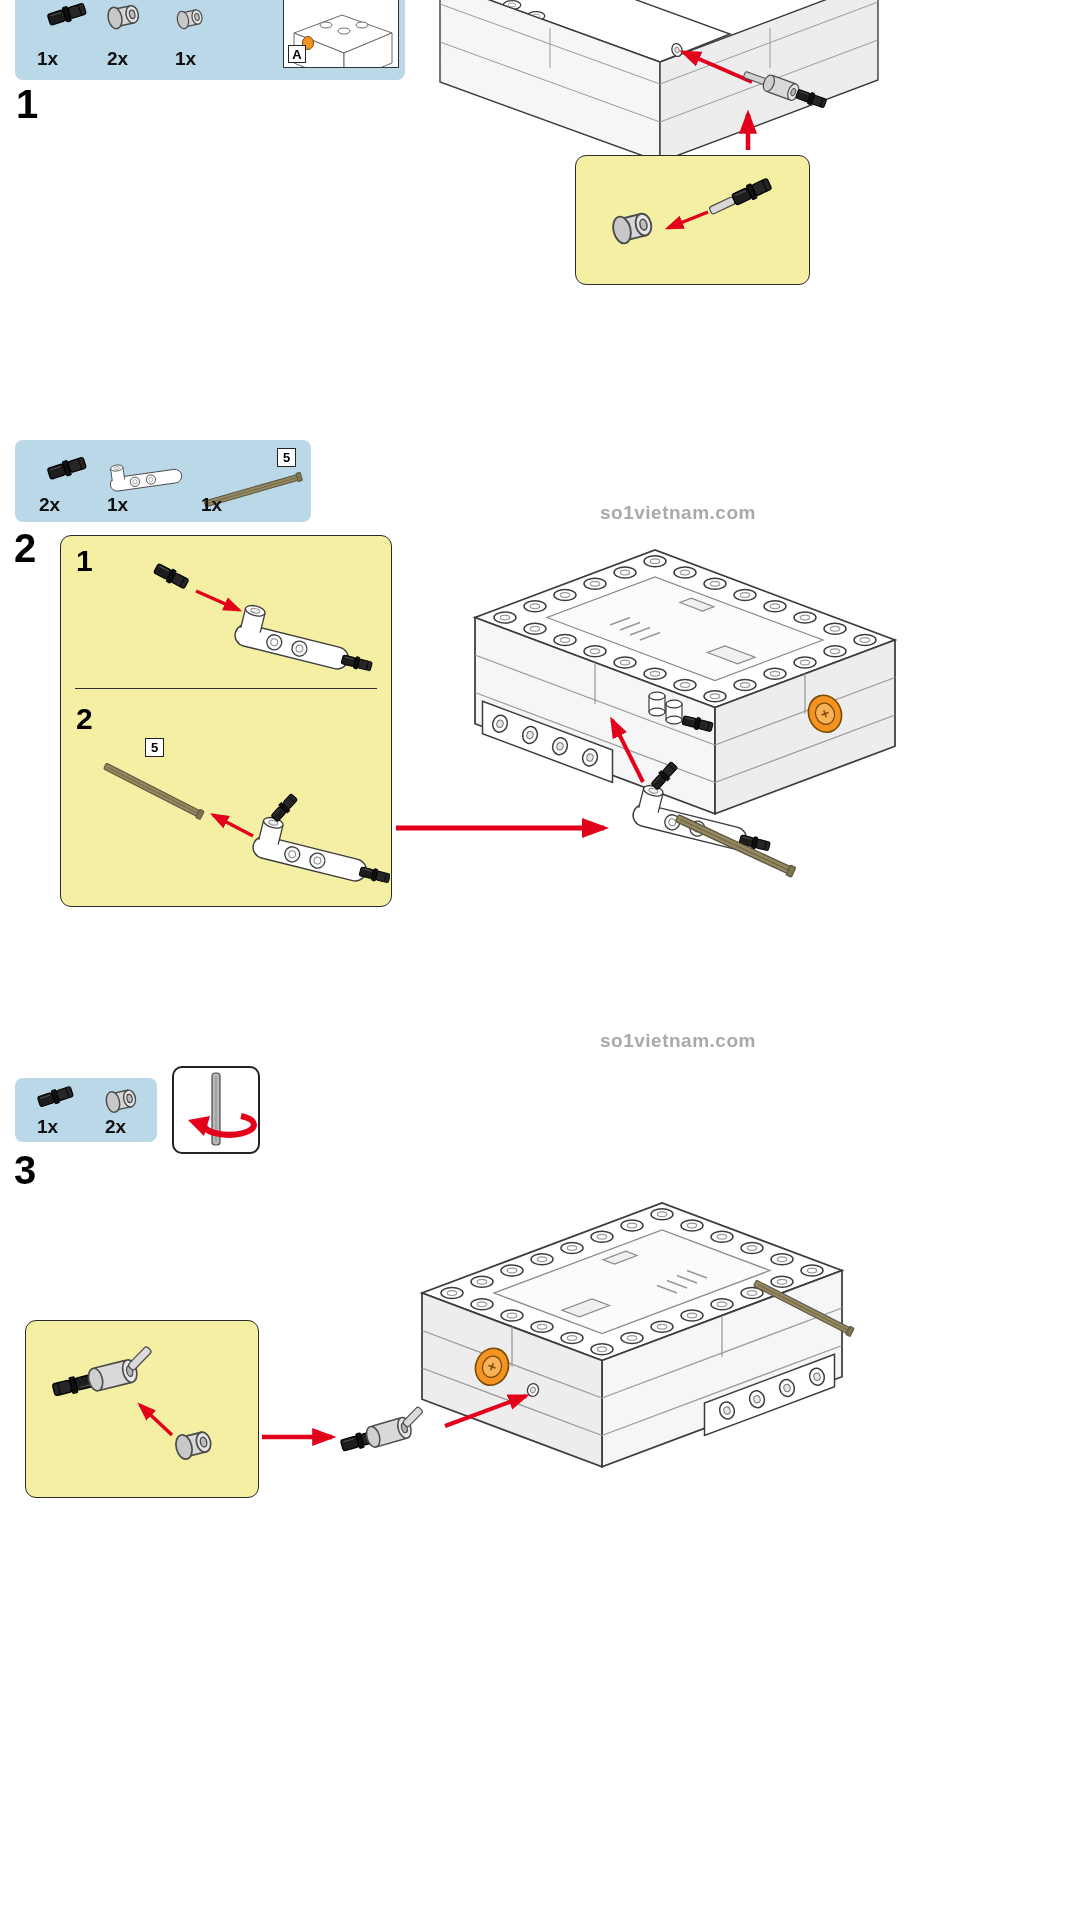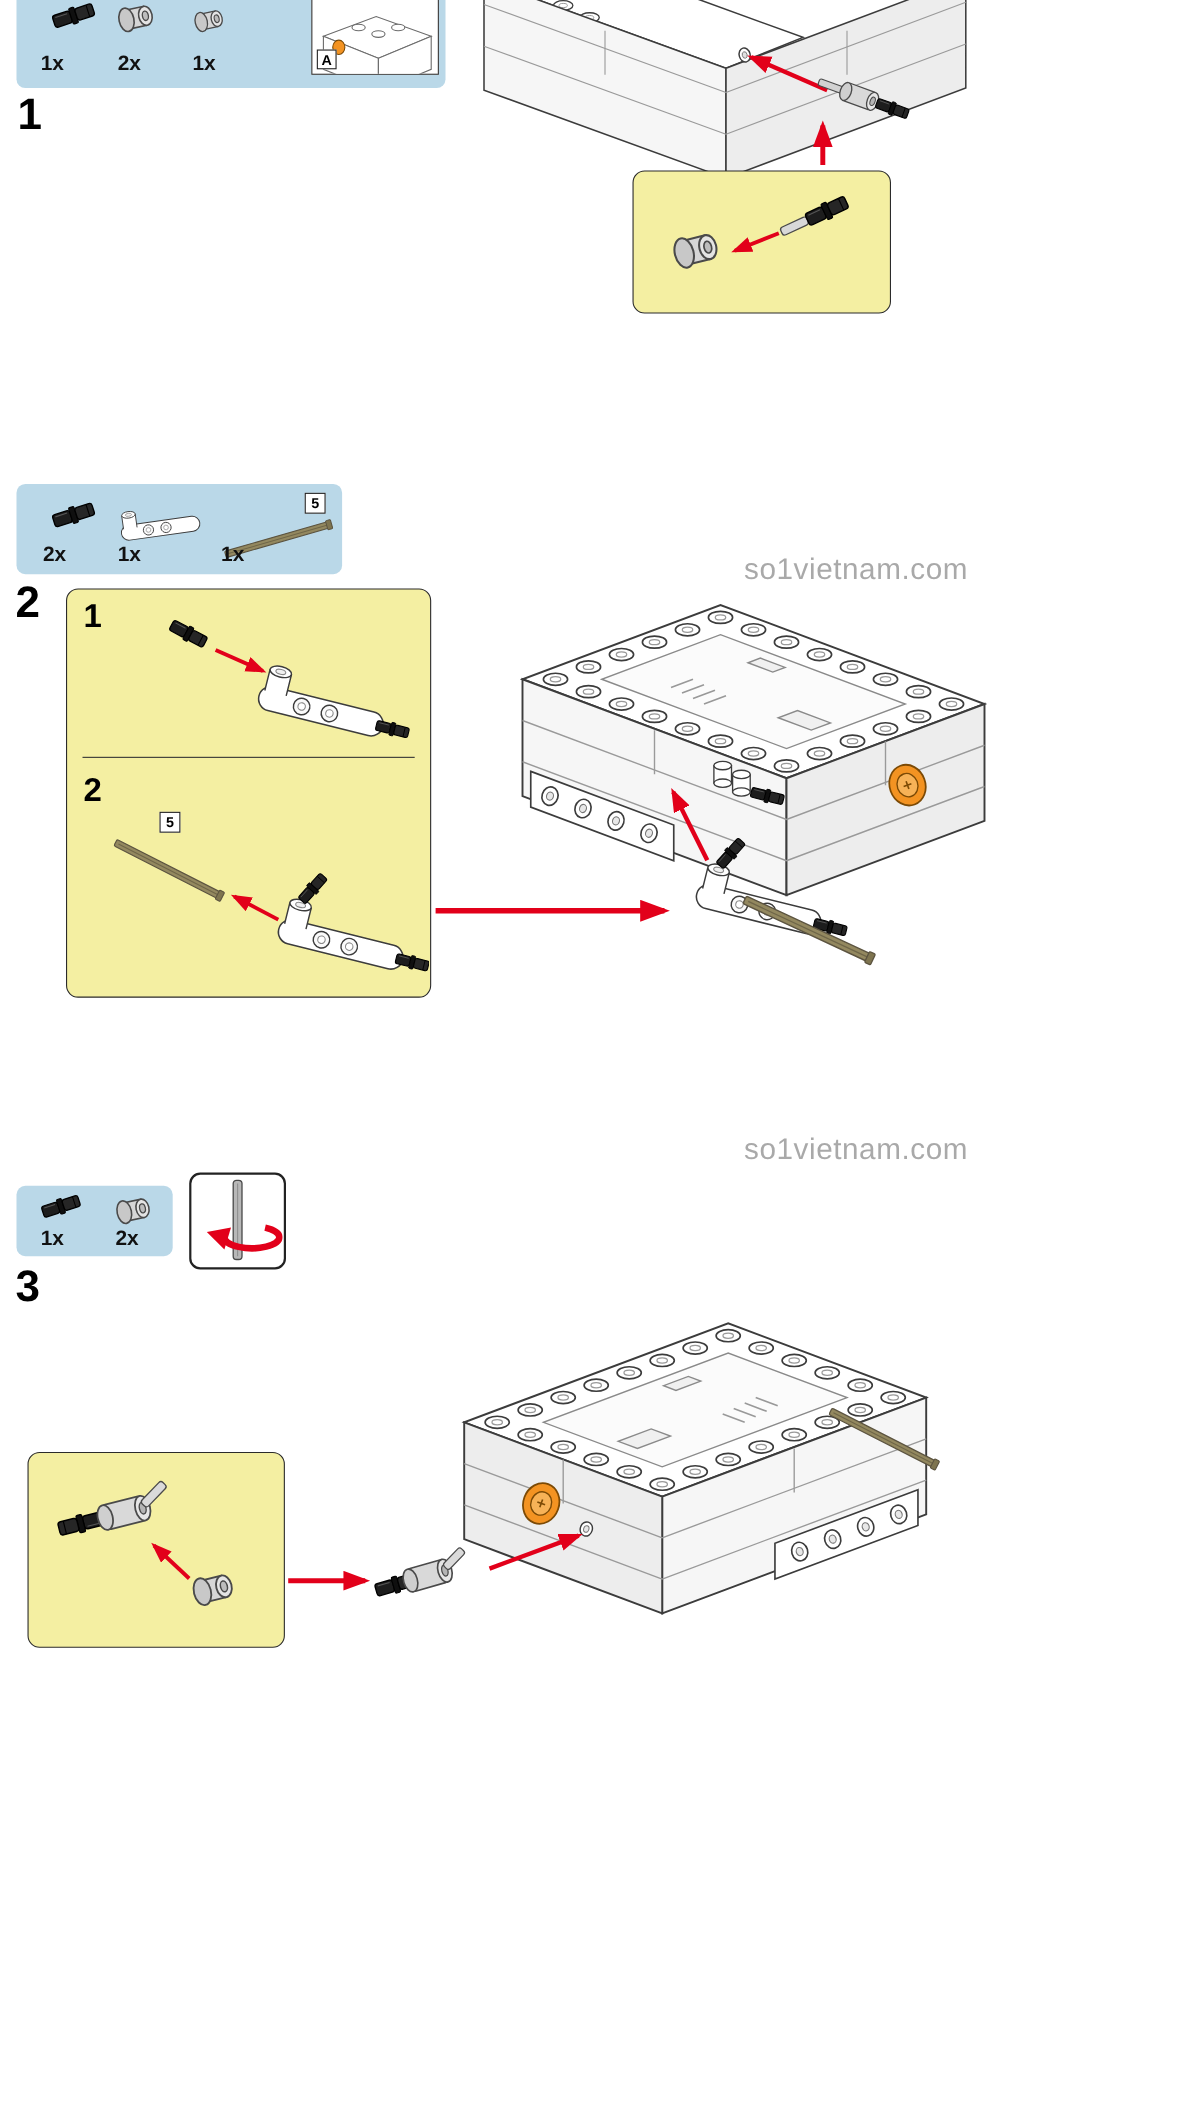--- a/index.html
+++ b/index.html
@@ -13,21 +13,21 @@
   .abs{position:absolute}
   .blue-box{background:var(--blue);border-radius:8px}
   .yellow-box{background:var(--yellow);border:1.6px solid #2b2b2b;border-radius:11px}
   .whitebox{background:#fff;border:1.6px solid #333}
   .rotate-box{background:#fff;border:2.5px solid #222;border-radius:10px}
   .count{font-weight:bold;font-size:19px;color:#111}
   .step-num{font-weight:bold;font-size:40px;color:#000;line-height:1}
   .sub-num{font-weight:bold;font-size:30px;color:#000;line-height:1}
   .tag{background:#fff;border:1.4px solid #222;font-weight:bold;font-size:13px;
        display:flex;align-items:center;justify-content:center;color:#000}
-  .watermark{font-size:27px;color:var(--wm);text-align:right;letter-spacing:.5px;font-weight:normal;opacity:.85}
+  .watermark{font-size:19px;color:var(--wm);letter-spacing:.5px;font-weight:bold;opacity:.85}
   .divider{border-top:1.6px solid #333}
   .arrow{stroke:var(--red);fill:none}
   .ah{fill:var(--red)}
   .tanfill{fill:var(--tan)}
 </style>
 </head>
 <body>
 
 <div id="page">
 

